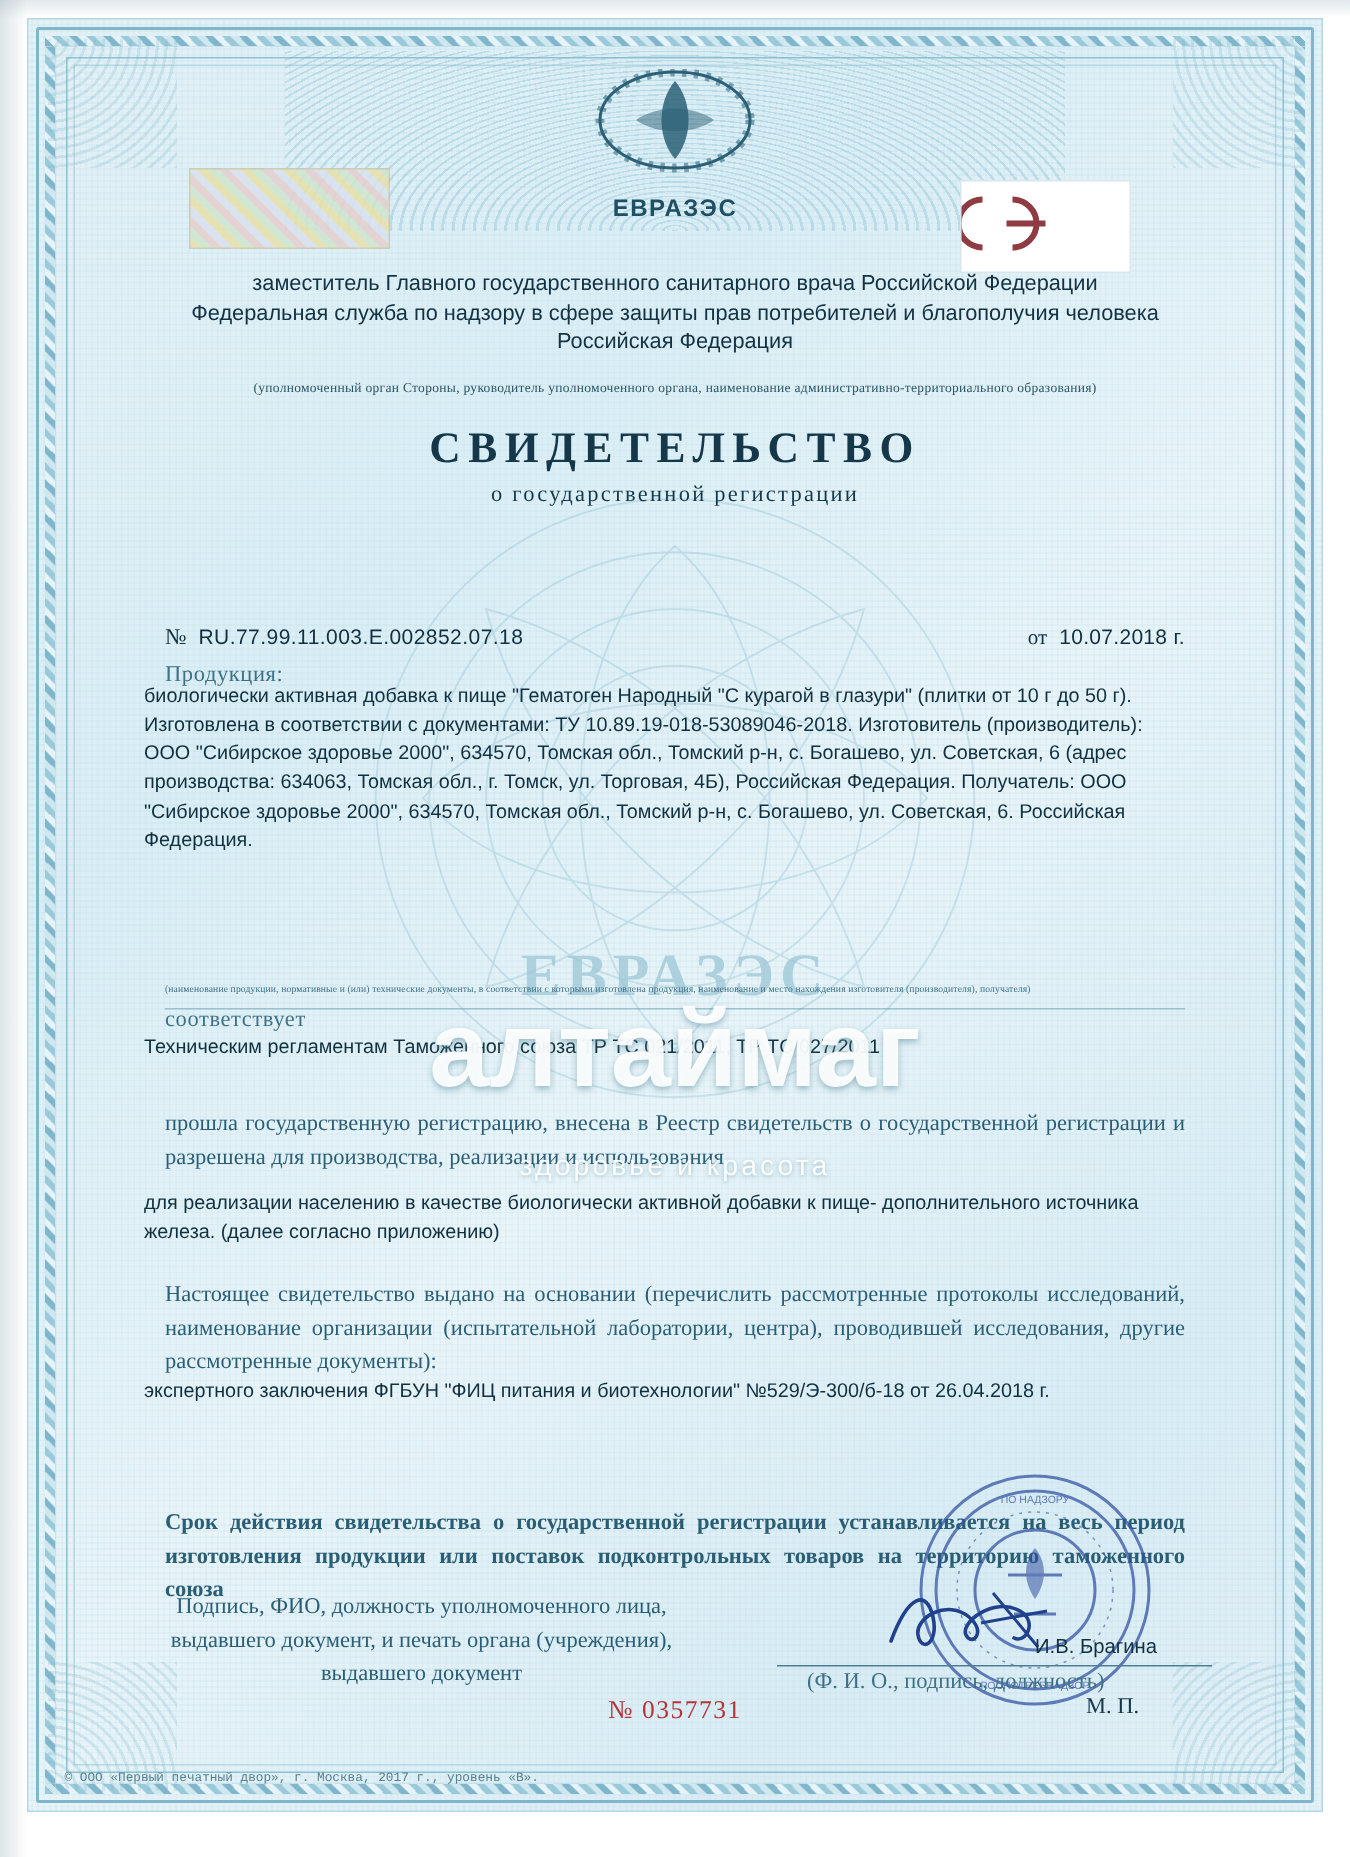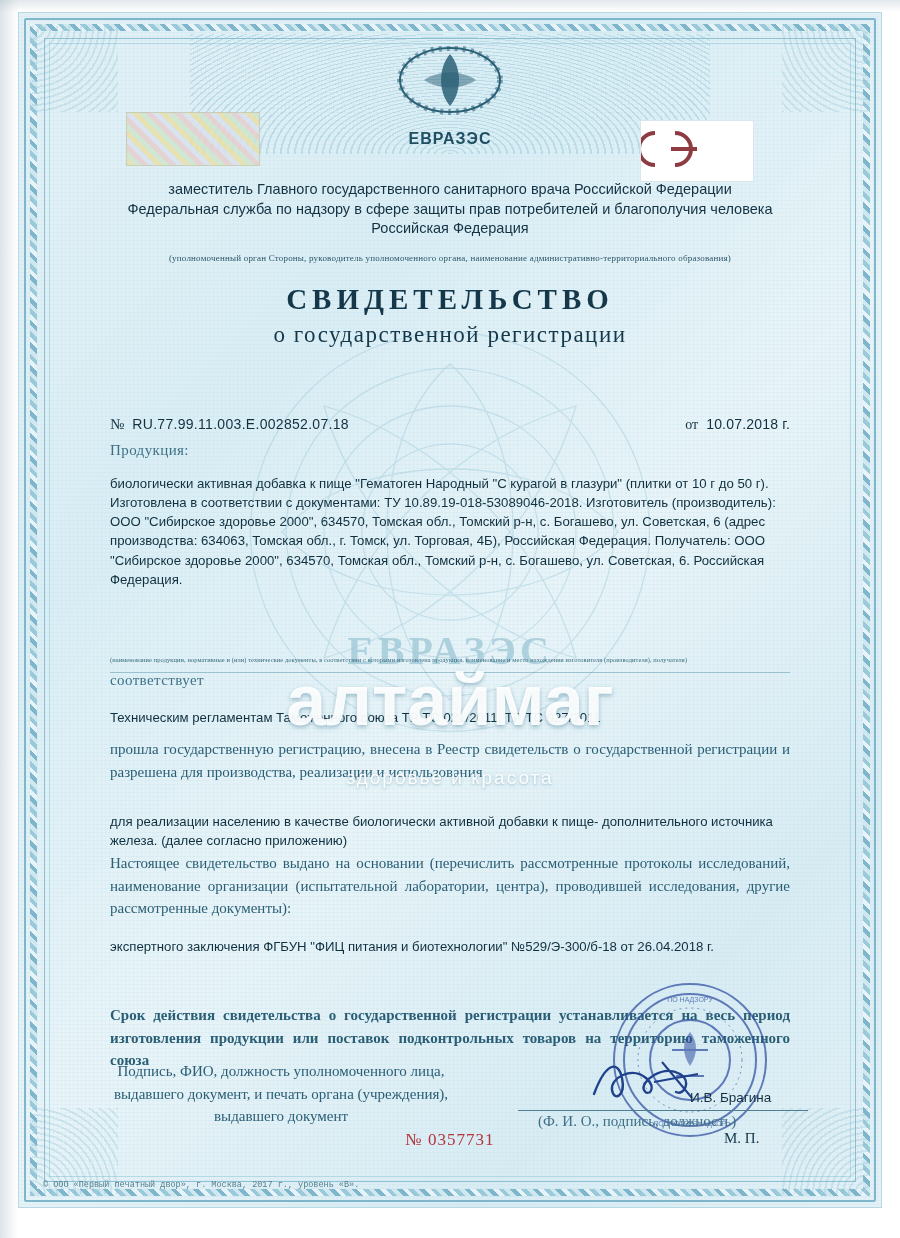--- a/index.html
+++ b/index.html
@@ -212,21 +212,21 @@
 
   .t-title {
     margin-top: 20px;
     font-weight: bold;
     font-size: 29px;
     letter-spacing: 5px;
     color: #14384a;
   }
   .t-subtitle {
     margin-top: 6px;
-    font-size: 23px;
+    font-size: 15px;
     letter-spacing: 1.5px;
     color: #14384a;
   }
 
   
   .num-row {
     position: absolute;
     left: 92px;
     right: 92px;
     top: 404px;
@@ -245,27 +245,26 @@
   
   .sec-label {
     position: absolute;
     font-family: "Liberation Serif", serif;
     font-size: 15px;
     color: #3f7186;
     letter-spacing: .4px;
   }
   .para {
     position: absolute;
-    left: 92px;
+    left: 78px;
     right: 92px;
     font-family: "Liberation Sans", sans-serif;
     font-size: 13.2px;
     line-height: 1.45;
     color: #10303f;
-    margin-top: 20px;
   }
   .para-serif {
     position: absolute;
     left: 92px;
     right: 92px;
     font-family: "Liberation Serif", serif;
     font-size: 15px;
     line-height: 1.5;
     color: #2a5e75;
     text-align: justify;

